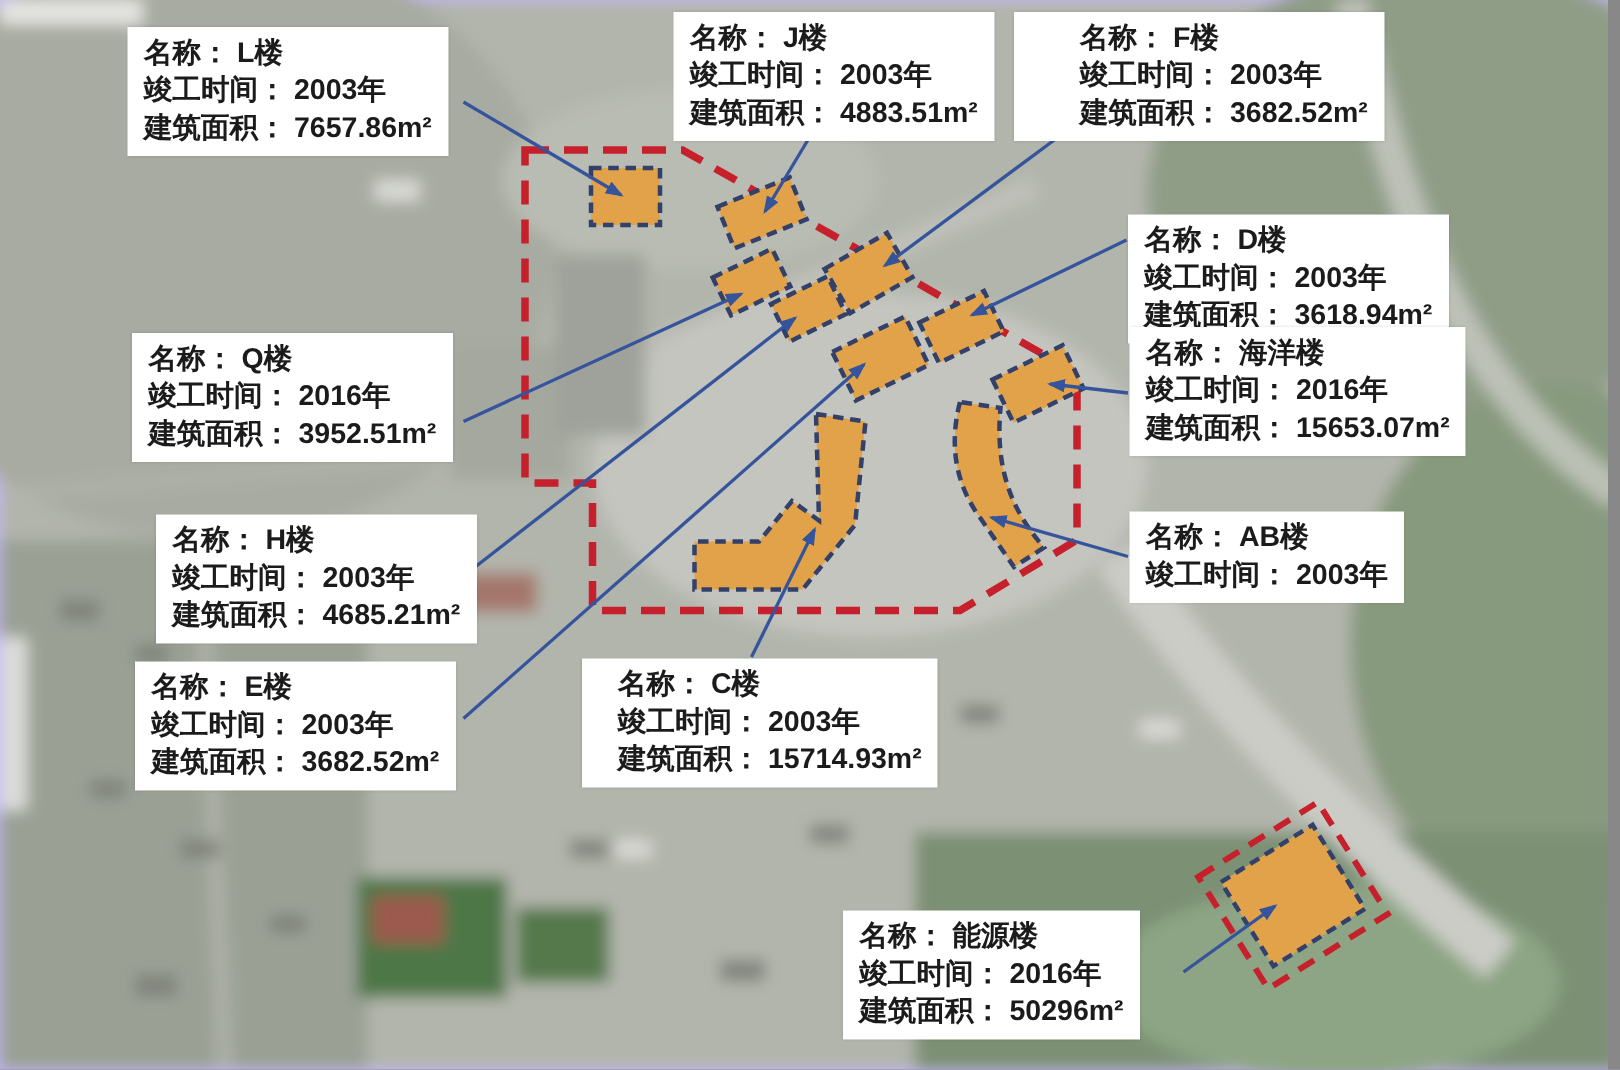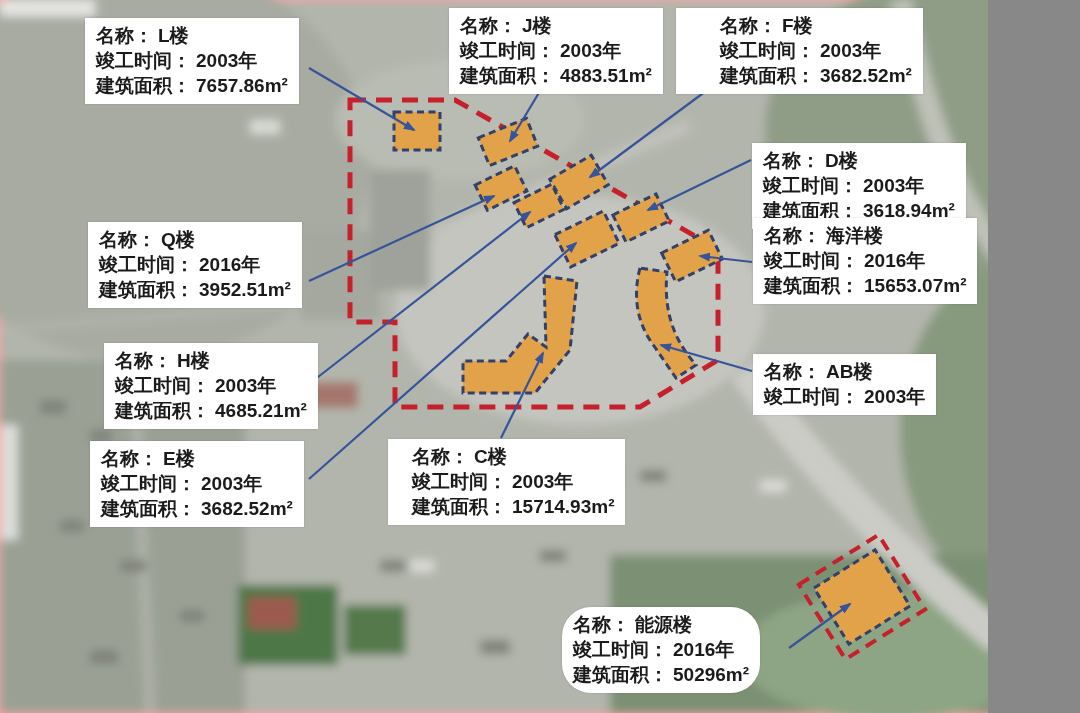--- a/index.html
+++ b/index.html
@@ -5,23 +5,23 @@
   :root{
     --boundary-red:#c5202c;
     --building-fill:#e1a24a;
     --building-stroke:#33406a;
     --arrow-blue:#35549c;
     --callout-bg:#ffffff;
     --callout-text:#1b1b1b;
   }
   html,body{margin:0;padding:0;background:#888;}
   .stage{
-    position:relative;width:988px;height:713px;overflow:hidden;
+    position:relative;width:1072px;height:713px;overflow:hidden;
     font-family:"Liberation Sans","DejaVu Sans",sans-serif;
-    background:#fca5a5;
+    background:#c4b5fd;
   }
   .maplayer{position:absolute;inset:0;}
   .boundary{fill:none;stroke:var(--boundary-red);stroke-width:5;stroke-dasharray:16 10;}
   .bfoot{fill:var(--building-fill);stroke:var(--building-stroke);stroke-width:3;stroke-dasharray:7 4.5;}
   .redbox{fill:none;stroke:var(--boundary-red);stroke-width:4;stroke-dasharray:12 8;}
   .arrow{stroke:var(--arrow-blue);stroke-width:2.2;fill:none;}
   .ahead{fill:var(--arrow-blue);}
   .callout{
     position:absolute;background:var(--callout-bg);color:var(--callout-text);
     padding:5px 11px 6px 11px;font-size:19px;font-weight:bold;line-height:25px;
@@ -159,21 +159,21 @@
     <span class="line"><span class="lbl">竣工时间：</span><span class="val">2003年</span></span>
     <span class="line"><span class="lbl">建筑面积：</span><span class="val">3618.94m²</span></span>
   </div>
 
   <div class="callout" style="left:753px;top:218px;">
     <span class="line"><span class="lbl">名称：</span><span class="val">海洋楼</span></span>
     <span class="line"><span class="lbl">竣工时间：</span><span class="val">2016年</span></span>
     <span class="line"><span class="lbl">建筑面积：</span><span class="val">15653.07m²</span></span>
   </div>
 
-  <div class="callout" style="left:753px;top:341px;margin-top:13px;">
+  <div class="callout" style="left:753px;top:341px;">
     <span class="line"><span class="lbl">名称：</span><span class="val">AB楼</span></span>
     <span class="line"><span class="lbl">竣工时间：</span><span class="val">2003年</span></span>
   </div>
 
   <div class="callout" style="left:88px;top:222px;">
     <span class="line"><span class="lbl">名称：</span><span class="val">Q楼</span></span>
     <span class="line"><span class="lbl">竣工时间：</span><span class="val">2016年</span></span>
     <span class="line"><span class="lbl">建筑面积：</span><span class="val">3952.51m²</span></span>
   </div>
 
@@ -188,19 +188,19 @@
     <span class="line"><span class="lbl">竣工时间：</span><span class="val">2003年</span></span>
     <span class="line"><span class="lbl">建筑面积：</span><span class="val">3682.52m²</span></span>
   </div>
 
   <div class="callout" style="left:388px;top:439px;padding-left:24px;">
     <span class="line"><span class="lbl">名称：</span><span class="val">C楼</span></span>
     <span class="line"><span class="lbl">竣工时间：</span><span class="val">2003年</span></span>
     <span class="line"><span class="lbl">建筑面积：</span><span class="val">15714.93m²</span></span>
   </div>
 
-  <div class="callout" style="left:562px;top:607px;border-radius:29px;">
+  <div class="callout" style="left:562px;top:607px;">
     <span class="line"><span class="lbl">名称：</span><span class="val">能源楼</span></span>
     <span class="line"><span class="lbl">竣工时间：</span><span class="val">2016年</span></span>
     <span class="line"><span class="lbl">建筑面积：</span><span class="val">50296m²</span></span>
   </div>
 
 </div>
 
 </body></html>

